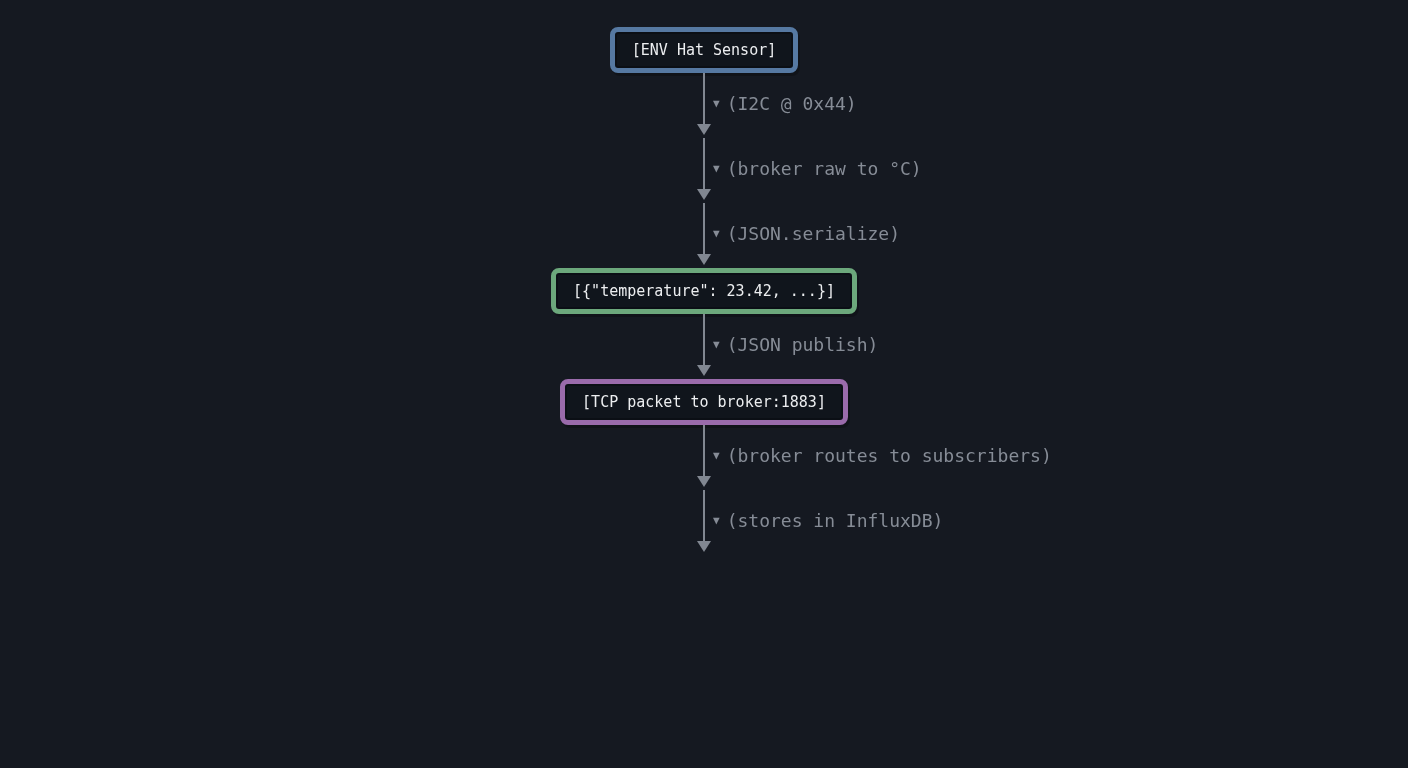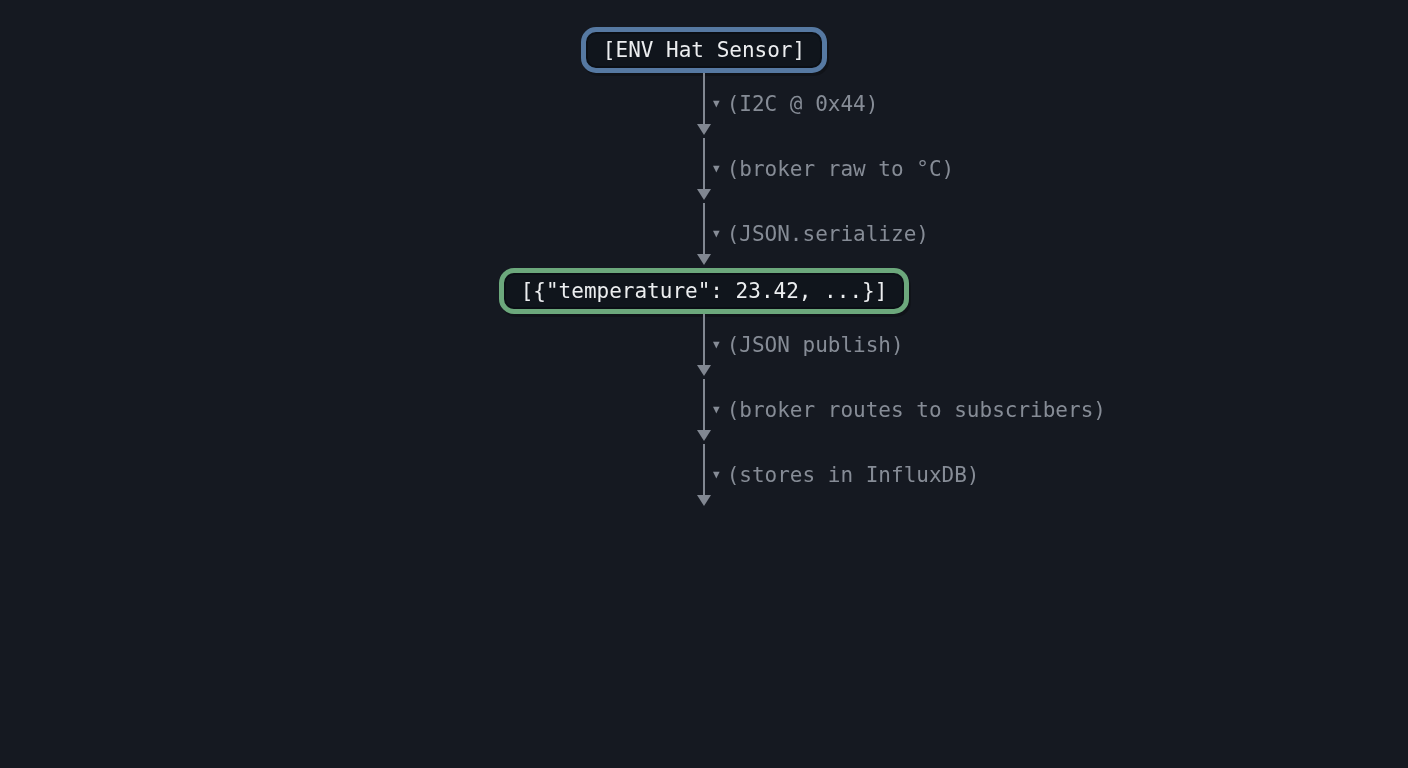--- a/index.html
+++ b/index.html
@@ -19,26 +19,26 @@
     background:var(--bg);
     font-family:"DejaVu Sans Mono","Liberation Mono",monospace;
   }
   .flow{
     width:1408px;height:768px;
     padding-top:27px;
     display:flex;flex-direction:column;align-items:center;
   }
   .node{
     line-height:26px;
-    font-size:21px;
+    font-size:15px;
     color:var(--node-text);
     background:var(--node-fill);
     padding:5px 17px;
     border:5px solid;
-    border-radius:15px;
+    border-radius:8px;
     box-shadow:inset 0 0 0 2px var(--node-inner), 2px 3px 0 rgba(0,0,0,0.22);
     white-space:nowrap;
     flex:0 0 auto;
   }
   .node.blue{border-color:var(--blue);}
   .node.green{border-color:var(--green);}
   .node.purple{border-color:var(--purple);}
   .edge{
     position:relative;
     height:65px;width:0;
@@ -55,21 +55,21 @@
     border-left:7px solid transparent;
     border-right:7px solid transparent;
     border-top:11px solid var(--arrow);
   }
   .edge .lbl{
     position:absolute;left:9px;top:20px;
     display:flex;align-items:center;gap:7px;
     white-space:nowrap;
   }
   .edge .tri{font-size:11px;color:var(--label);line-height:16px;}
-  .edge .txt{font-size:21px;color:var(--label);line-height:22px;}
+  .edge .txt{font-size:18px;color:var(--label);line-height:22px;}
 </style>
 </head>
 <body>
 
 <div class="flow">
 
   <div class="node blue">[ENV Hat Sensor]</div>
 
   <div class="edge">
     <div class="line"></div>
@@ -104,20 +104,21 @@
 
   <div class="edge">
     <div class="line"></div>
     <div class="head"></div>
     <div class="lbl">
       <span class="tri">▼</span>
       <span class="txt">(JSON publish)</span>
     </div>
   </div>
 
+  <div class="node purple">[TCP packet to broker:1883]</div>
 
   <div class="edge">
     <div class="line"></div>
     <div class="head"></div>
     <div class="lbl">
       <span class="tri">▼</span>
       <span class="txt">(broker routes to subscribers)</span>
     </div>
   </div>
 

